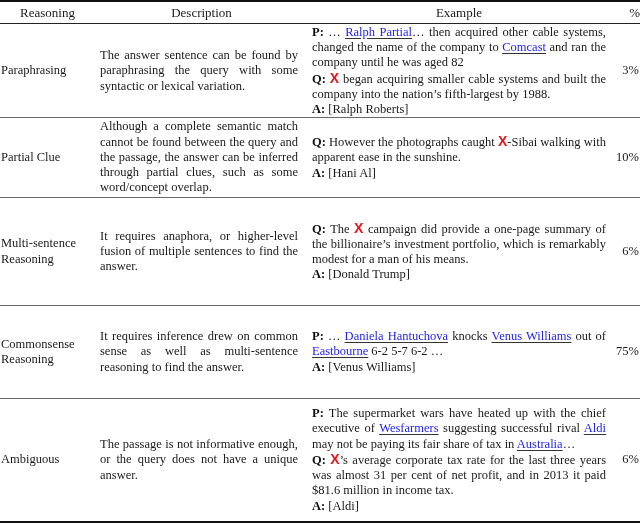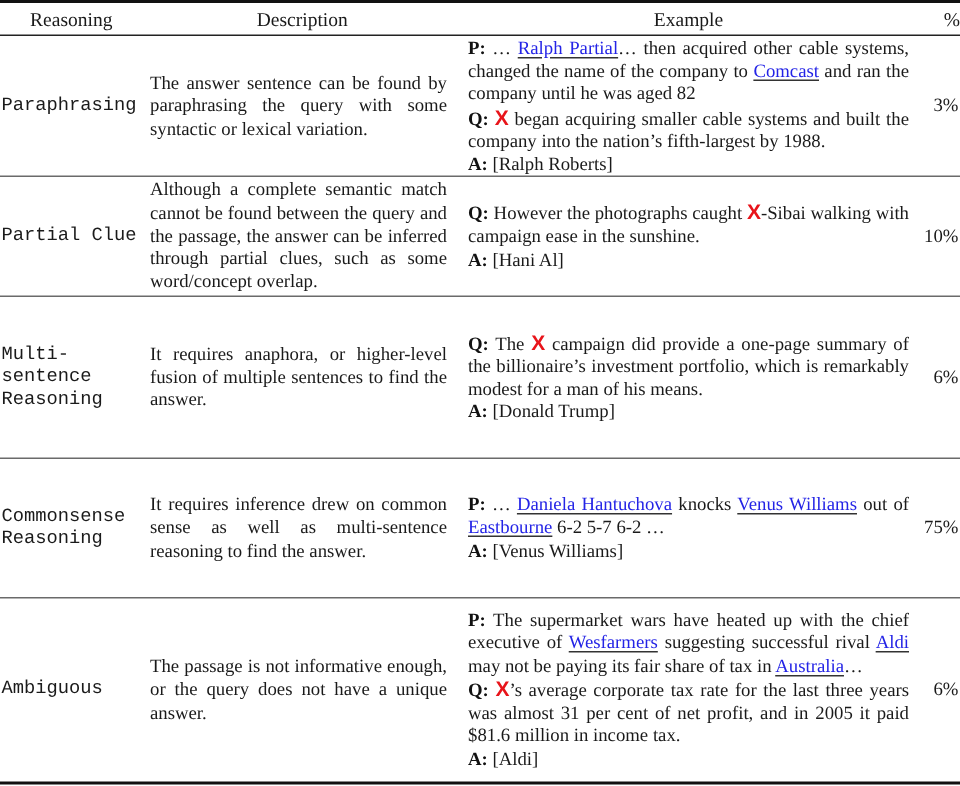--- a/index.html
+++ b/index.html
@@ -10,21 +10,21 @@
   .rule-head { position: absolute; left: 0; width: 640px; top: 23px; height: 1px; background: #222; }
   .rule-mid { position: absolute; left: 0; width: 640px; height: 1px; background: #6a6a6a; }
   .rule-bottom { position: absolute; left: 0; width: 640px; top: 521px; height: 2px; background: #111; }
   .hdr { position: absolute; top: 3px; height: 19px; font-size: 13px; line-height: 19px; text-align: center; }
   .hdr.c1 { left: 0; width: 95px; }
   .hdr.c2 { left: 95px; width: 213px; }
   .hdr.c3 { left: 308px; width: 302px; }
   .hdr.c4 { left: 610px; width: 30px; text-align: right; padding-right: 0; }
   .row { position: absolute; left: 0; width: 640px; }
   .cell { position: absolute; top: 0; bottom: 0; display: flex; align-items: center; font-size: 12.5px; line-height: 15.2px; }
-  .cell.reason { left: 0; width: 95px; padding-left: 1px; font-family: Liberation Mono, monospace; }
+  .cell.reason { left: 0; width: 95px; padding-left: 1px; }
   .cell.desc { left: 100px; width: 198px; text-align: justify; }
   .cell.desc span, .cell.ex .inner { display: block; }
   .cell.ex { left: 312px; width: 294px; text-align: justify; }
   .cell.pct { left: 606px; width: 33px; justify-content: flex-end; }
   .ex .inner { width: 100%; }
   .lbl { font-weight: bold; color: #111; }
   .lnk { color: #2424e6; text-decoration: underline; text-decoration-color: #333; text-underline-offset: 2px; }
   .xmark { color: #e8141a; font-weight: bold; font-size: 14px; font-family: "Liberation Sans", "DejaVu Sans", sans-serif; }
   .ln { display: block; }
 </style>
@@ -57,21 +57,21 @@
   </div>
   <div class="rule-mid" style="top:117px;"></div>
 
   <div class="row" style="top:118px;height:79px;">
     <div class="cell reason">Partial Clue</div>
     <div class="cell desc">
         <span>Although a complete semantic match cannot be found between the query and the passage, the answer can be inferred through partial clues, such as some word/concept overlap.</span>
       </div>
     <div class="cell ex">
         <div class="inner">
-          <span class="ln"><span class="lbl">Q:</span><span> However the photographs caught </span><span class="xmark">X</span><span>-Sibai walking with campaign ease in the sunshine.</span></span>
+          <span class="ln"><span class="lbl">Q:</span><span> However the photographs caught </span><span class="xmark">X</span><span>-Sibai walking with apparent ease in the sunshine.</span></span>
           <span class="ln"><span class="lbl">A:</span><span> [Hani Al]</span></span>
         </div>
       </div>
     <div class="cell pct">10%</div>
   </div>
   <div class="rule-mid" style="top:197px;"></div>
 
   <div class="row" style="top:198px;height:107px;">
     <div class="cell reason">Multi-sentence Reasoning</div>
     <div class="cell desc">
@@ -103,21 +103,21 @@
   <div class="rule-mid" style="top:398px;"></div>
 
   <div class="row" style="top:399px;height:122px;">
     <div class="cell reason">Ambiguous</div>
     <div class="cell desc">
         <span>The passage is not informative enough, or the query does not have a unique answer.</span>
       </div>
     <div class="cell ex">
         <div class="inner">
           <span class="ln"><span class="lbl">P:</span><span> The supermarket wars have heated up with the chief executive of </span><span class="lnk">Wesfarmers</span><span> suggesting successful rival </span><span class="lnk">Aldi</span><span> may not be paying its fair share of tax in </span><span class="lnk">Australia</span><span>…</span></span>
-          <span class="ln"><span class="lbl">Q:</span><span> </span><span class="xmark">X</span><span>’s average corporate tax rate for the last three years was almost 31 per cent of net profit, and in 2005 it paid $81.6 million in income tax.</span></span>
+          <span class="ln"><span class="lbl">Q:</span><span> </span><span class="xmark">X</span><span>’s average corporate tax rate for the last three years was almost 31 per cent of net profit, and in 2013 it paid $81.6 million in income tax.</span></span>
           <span class="ln"><span class="lbl">A:</span><span> [Aldi]</span></span>
         </div>
       </div>
     <div class="cell pct">6%</div>
   </div>
 
   <div class="rule-bottom"></div>
 </div>
 
 </body></html>

